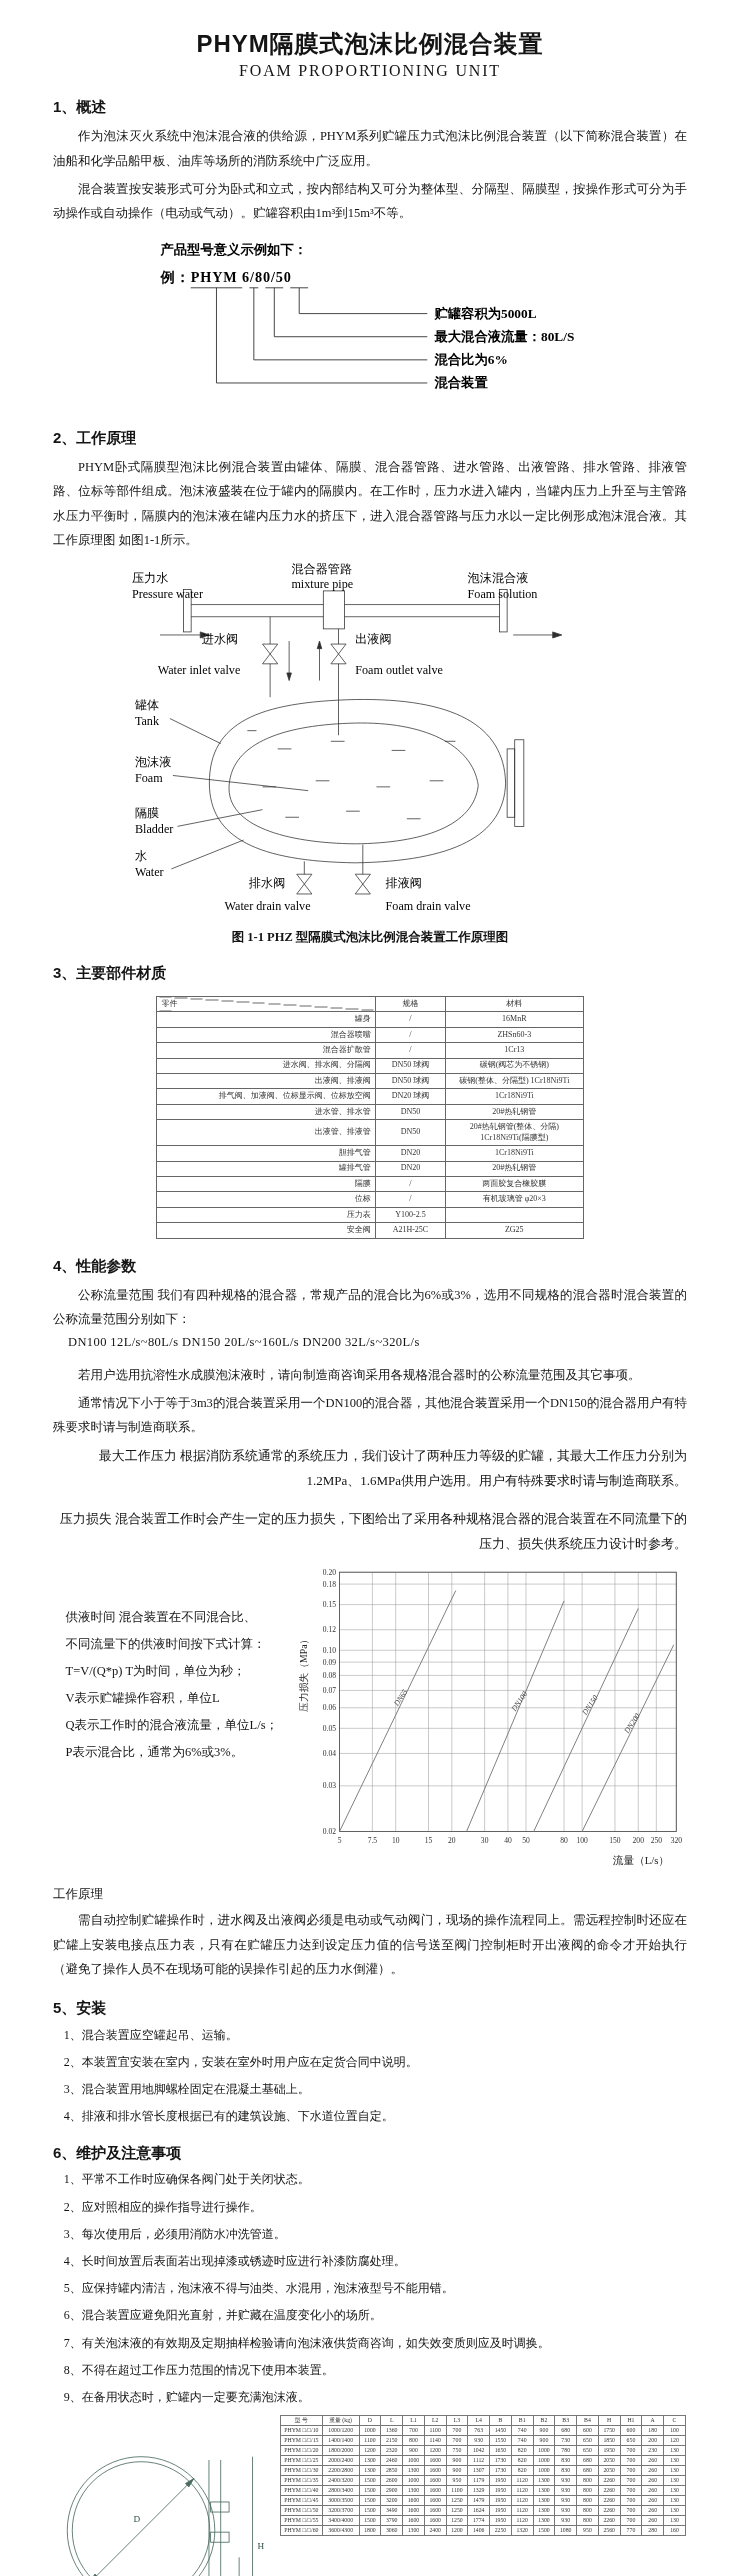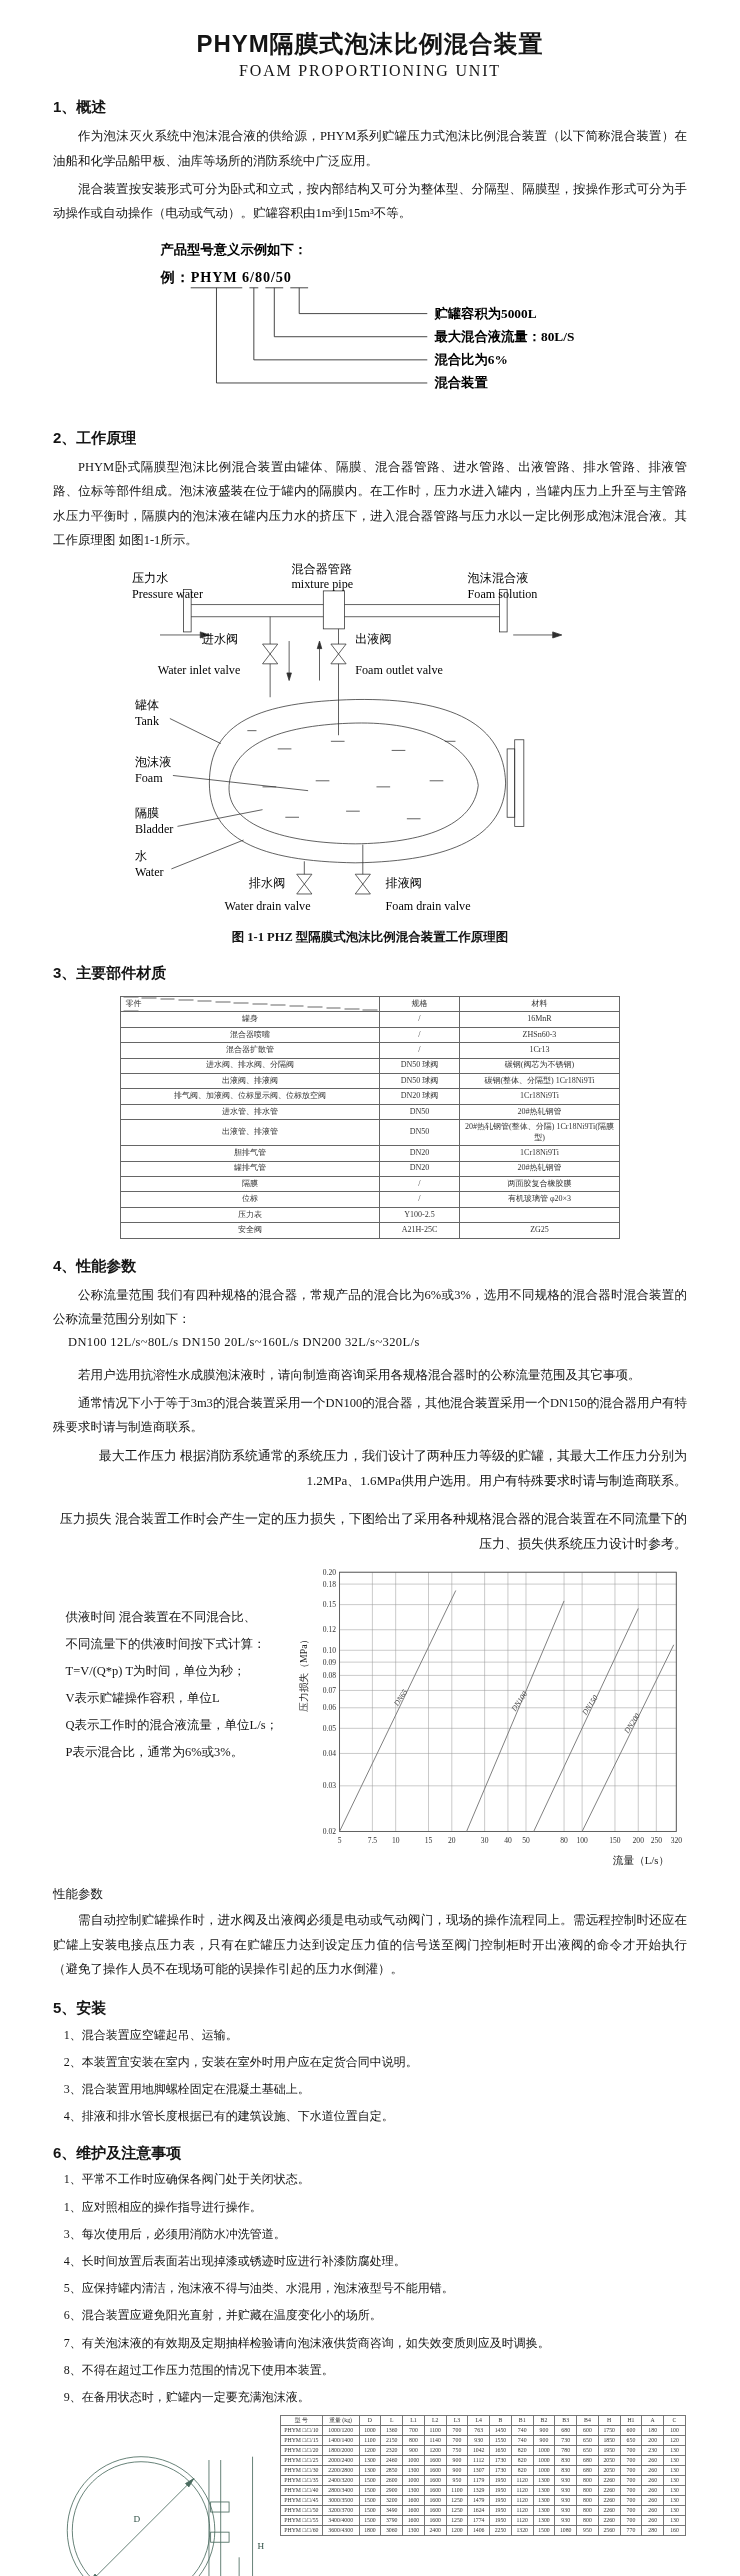--- a/index.html
+++ b/index.html
@@ -11,24 +11,24 @@
   .para{font-size:12.5px;line-height:1.95;text-indent:2em;margin:0 0 3.6px 0;text-align:justify;}
   .line{font-size:13px;line-height:1.95;margin:0 0 3.6px 0;text-align:right;}
   .dn-line{font-size:12.5px;margin:1.8px 0 12.5px 0;padding-left:1.2em;letter-spacing:0.4px;}
   .model-diagram{margin:12.5px 0 5.3px 107px;}
   .figure-wrap{text-align:left;margin:7.1px 0 0 0;}
   .fig-caption{font-size:12.5px;font-weight:bold;text-align:center;margin:9px 0 12.5px 0;}
   svg text{font-family:"Liberation Serif","DejaVu Serif",serif;}
   .sketch{stroke:#2f2f2f;fill:none;stroke-width:1;}
   
   table{border-collapse:collapse;}
-  .mat-table{margin:12.5px auto 9px auto;width:500px;font-size:8px;color:#333;}
+  .mat-table{margin:12.5px auto 9px auto;width:428px;font-size:8px;color:#333;}
   .mat-table th,.mat-table td{border:0.9px solid #666;padding:1.8px 4.5px;line-height:1.35;}
   .mat-table th{font-weight:normal;}
-  .mat-table td:nth-child(1){width:223px;text-align:center;}
+  .mat-table td:nth-child(1){width:223px;text-align:right;}
   .mat-table td:nth-child(2){width:62px;text-align:center;}
   .mat-table td:nth-child(3){width:134px;text-align:center;}
   .mat-table thead th:nth-child(1){text-align:left;background:
      linear-gradient(to top right,transparent calc(50% - 0.4px),#666 calc(50% - 0.4px),#666 calc(50% + 0.4px),transparent calc(50% + 0.4px));}
   .mat-table thead th{text-align:center;}
   
   .two-col{display:flex;align-items:flex-start;margin-top:7.1px;}
   .two-col .left{width:294px;padding-top:41px;}
   .formula-line{font-size:12.5px;line-height:2.15;padding-left:12.5px;}
   #pressure-chart{width:392px;margin-left:0;}
@@ -332,35 +332,35 @@
           <text x="247.28558378376454" y="166.6066022853319" font-size="8.5" font-style="italic" fill="#444" transform="rotate(-56 247.28558378376454 166.6066022853319)">DN100</text>
           <line x1="267.94419197414976" y1="301" x2="385.2814699779038" y2="50.64164008784087" stroke="#7d7d7d" stroke-width="1.1"></line>
           <text x="326.61283097602677" y="170.82082004392043" font-size="8.5" font-style="italic" fill="#444" transform="rotate(-56 326.61283097602677 170.82082004392043)">DN150</text>
           <line x1="322.28146997790384" y1="301" x2="425.1143675543732" y2="91.43364270886661" stroke="#7d7d7d" stroke-width="1.1"></line>
           <text x="373.6979187661385" y="191.2168213544333" font-size="8.5" font-style="italic" fill="#444" transform="rotate(-56 373.6979187661385 191.2168213544333)">DN200</text>
           <text x="13" y="80" font-size="11" fill="#222" transform="rotate(-90 13 80)" text-anchor="end">压力损失（MPa）</text>
           <text x="420" y="337" font-size="12" text-anchor="end" fill="#222">流量（L/s）</text>
         </svg></div>
   </div>
 
-  <div class="auto-h">性能参数</div>
+  <div class="auto-h">工作原理</div>
   <p class="para">需自动控制贮罐操作时，进水阀及出液阀必须是电动或气动阀门，现场的操作流程同上。需远程控制时还应在贮罐上安装电接点压力表，只有在贮罐压力达到设定压力值的信号送至阀门控制柜时开出液阀的命令才开始执行（避免了操作人员不在现场可能的误操作引起的压力水倒灌）。</p>
 
   <h2>5、安装</h2>
   <div>
       <div class="num-item">1、混合装置应空罐起吊、运输。</div>
       <div class="num-item">2、本装置宜安装在室内，安装在室外时用户应在定货合同中说明。</div>
       <div class="num-item">3、混合装置用地脚螺栓固定在混凝土基础上。</div>
       <div class="num-item">4、排液和排水管长度根据已有的建筑设施、下水道位置自定。</div>
     </div>
 
   <h2>6、维护及注意事项</h2>
   <div>
       <div class="num-item">1、平常不工作时应确保各阀门处于关闭状态。</div>
-      <div class="num-item">1、应对照相应的操作指导进行操作。</div>
+      <div class="num-item">2、应对照相应的操作指导进行操作。</div>
       <div class="num-item">3、每次使用后，必须用消防水冲洗管道。</div>
       <div class="num-item">4、长时间放置后表面若出现掉漆或锈迹时应进行补漆防腐处理。</div>
       <div class="num-item">5、应保持罐内清洁，泡沫液不得与油类、水混用，泡沫液型号不能用错。</div>
       <div class="num-item">6、混合装置应避免阳光直射，并贮藏在温度变化小的场所。</div>
       <div class="num-item">7、有关泡沫液的有效期及定期抽样检验请向泡沫液供货商咨询，如失效变质则应及时调换。</div>
       <div class="num-item">8、不得在超过工作压力范围的情况下使用本装置。</div>
       <div class="num-item">9、在备用状态时，贮罐内一定要充满泡沫液。</div>
     </div>
 
   <div class="dim-block">

